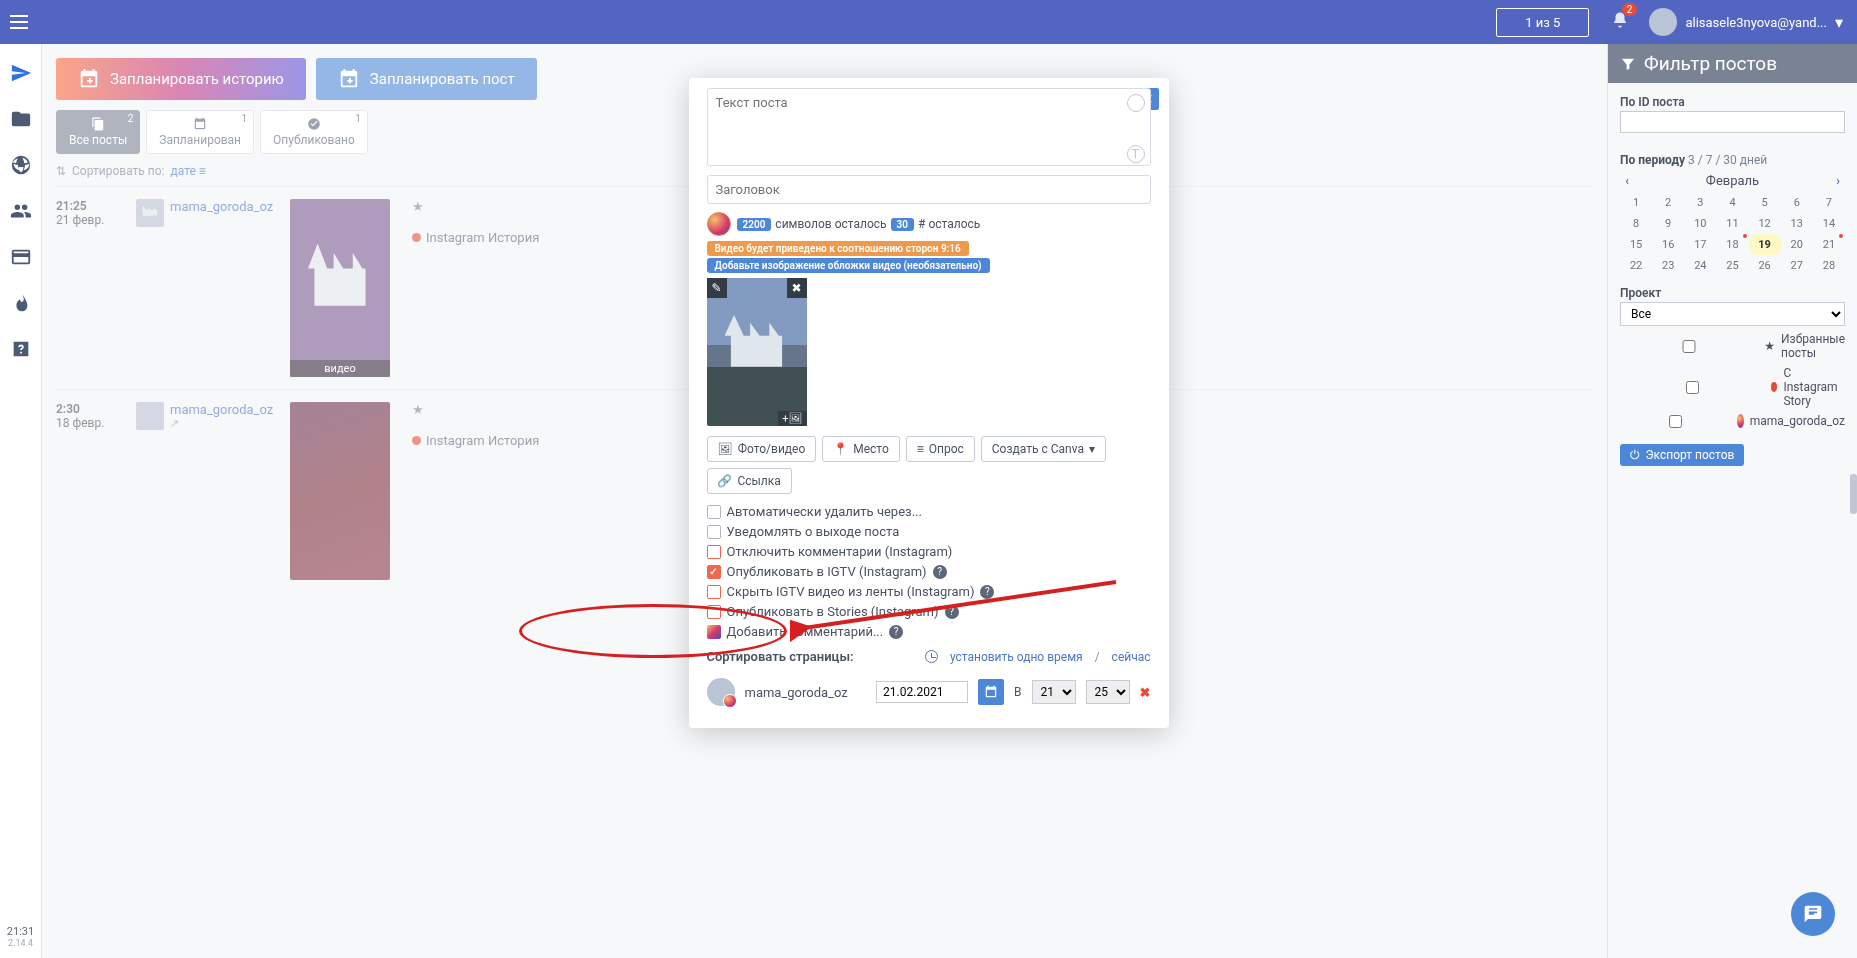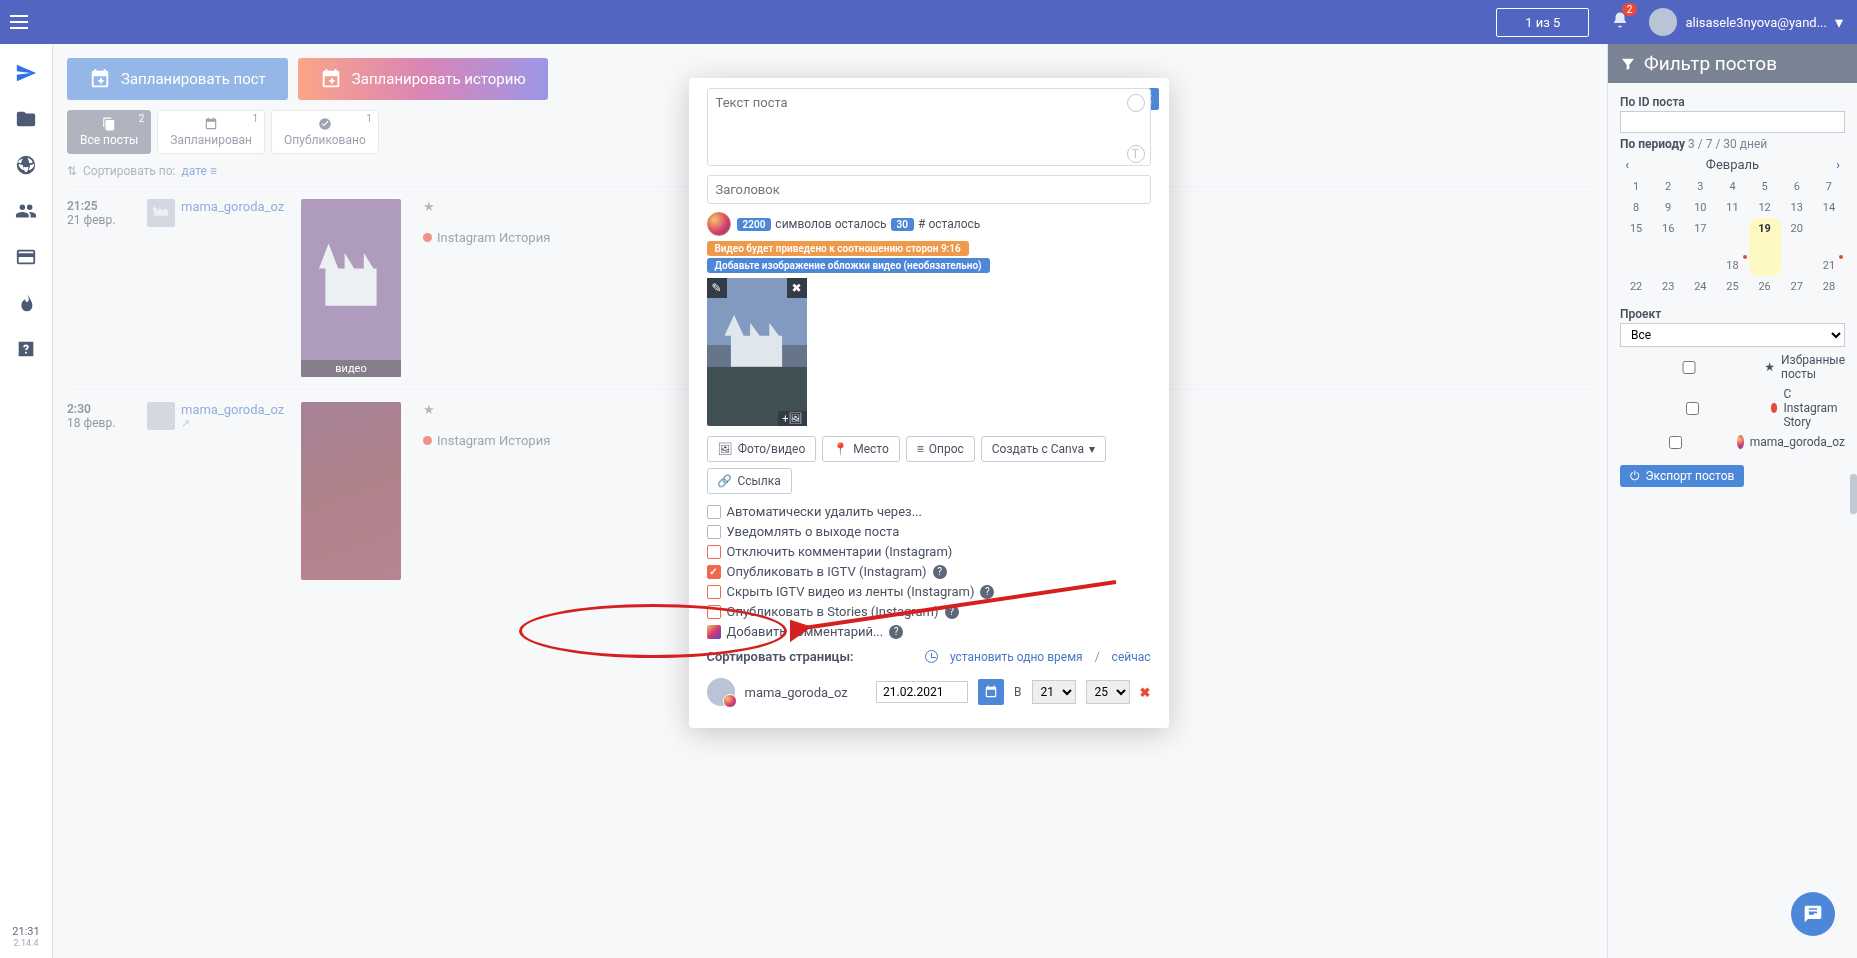--- a/index.html
+++ b/index.html
@@ -16,21 +16,21 @@
 .topbar .bell svg { width: 18px; height: 18px; fill: #e4e7f4; }
 .topbar .badge-count { position: absolute; top: -8px; right: -8px; background: #e84b3a; font-size: 10px; padding: 1px 5px; border-radius: 8px; }
 .topbar .avatar { width: 28px; height: 28px; border-radius: 50%; background: #b9c4d6; margin: 0 8px; }
 .topbar .username { font-size: 13px; margin-right: 8px; max-width: 160px; white-space: nowrap; overflow: hidden; text-overflow: ellipsis; }
 .topbar .caret { margin-right: 4px; }
 
 
 .layout { display: flex; height: calc(100% - 44px); position: relative; }
 
 
-.sidenav { width: 53px; background: #fff; border-right: 1px solid #e0e3e9; display: flex; flex-direction: column; align-items: center; padding-top: 18px; gap: 24px; }
+.sidenav { width: 42px; background: #fff; border-right: 1px solid #e0e3e9; display: flex; flex-direction: column; align-items: center; padding-top: 18px; gap: 24px; }
 .sidenav .icon { width: 22px; height: 22px; fill: #4c5a74; cursor: pointer; }
 .sidenav .icon.active { fill: #2f72e4; }
 .sidenav .bottom-info { margin-top: auto; margin-bottom: 10px; font-size: 11px; color: #5f6a7d; text-align: center; }
 .sidenav .bottom-info .ver { font-size: 9px; color: #a3aab6; }
 
 
 .main { flex: 1; padding: 14px; position: relative; }
 .main::after { content: ""; position: absolute; inset: 0; background: rgba(255,255,255,.4); pointer-events: none; }
 .action-row { display: flex; gap: 10px; align-items: center; }
 .btn-big { display: flex; align-items: center; gap: 10px; padding: 10px 22px; color: #fff; border-radius: 3px; font-size: 15px; cursor: pointer; }
@@ -69,21 +69,21 @@
 .rightpanel .body { padding: 12px; font-size: 12px; color: #4a5263; }
 .rightpanel .sec-label { font-weight: 600; margin-bottom: 2px; }
 .rightpanel input, .rightpanel select { width: 100%; border: 1px solid #c8ccd6; padding: 3px 6px; font-size: 12px; background: #fff; }
 .rightpanel .cal { margin-top: 6px; }
 .rightpanel .cal-nav { display: flex; align-items: center; gap: 6px; margin-bottom: 4px; }
 .rightpanel .cal-nav .mname { flex: 1; text-align: center; font-size: 13px; }
 .rightpanel .cal-nav .cv { width: 14px; text-align: center; color: #4c77c6; font-weight: 700; cursor: pointer; }
 .rightpanel .cal-grid { display: grid; grid-template-columns: repeat(7,1fr); }
 .rightpanel .cal-grid div { text-align: center; padding: 4px 0; font-size: 11px; color: #6b7385; }
 .rightpanel .cal-grid .today { background: #fef9c3; font-weight: 700; color: #2b2f3b; border-radius: 8px; }
-.rightpanel .cal-grid .marked { position: relative; margin-top: 37px; }
+.rightpanel .cal-grid .marked { position: relative; }
 .rightpanel .cal-grid .marked::after { content:""; position:absolute; top:0; right:2px; width:4px; height:4px; background:#e84b3a; border-radius:50%; }
 .rightpanel .check-line { display: flex; align-items: center; gap: 6px; margin: 6px 0; }
 .rightpanel .check-line .rdot { width:10px; height:10px; border-radius:50%; background:#e84b3a;}
 .rightpanel .check-line .igico { width:14px; height:14px; border-radius:50%; background: radial-gradient(circle at 30% 30%, #f6c36a, #d6396c 60%, #5147c7);}
 .rightpanel .export-btn { background:#4d87d8; color:#fff; padding:4px 10px; border-radius:3px; font-size:12px; display:inline-flex; align-items:center; gap:6px; cursor:pointer; }
 .rp-scroll { position:absolute; right:0; top:430px; width:7px; height:40px; background:#c1c7d3; border-radius:3px; }
 
 
 .modal { position: absolute; top: 78px; left: 50%; transform: translateX(-50%); width: 480px; background: #fff; border-radius: 4px; box-shadow: 0 5px 30px rgba(0,0,0,.2); z-index: 50; }
 .modal .mhead { padding: 14px 18px 6px; }
@@ -185,31 +185,31 @@
         <path d="M4 4h16v16H4z M12 7a3 3 0 0 0-3 3h2a1 1 0 1 1 2 0c0 1-2 1.5-2 3h2c0-1 2-1.5 2-3a3 3 0 0 0-3-3zm-1 8h2v2h-2z" fill-rule="evenodd"></path>
       </svg>
     <div class="bottom-info">
       <div>21:31</div>
       <div class="ver">2.14.4</div>
     </div>
   </div>
 
   <div class="main">
     <div class="action-row">
+      <div class="btn-big btn-story">
+        <svg width="22" height="22" viewBox="0 0 24 24" fill="#fff">
+            <path d="M19 3h-1V1h-2v2H8V1H6v2H5a2 2 0 0 0-2 2v14a2 2 0 0 0 2 2h14a2 2 0 0 0 2-2V5a2 2 0 0 0-2-2zm0 16H5V9h14v10zM12 11v2h-2v2h2v2h2v-2h2v-2h-2v-2z"></path>
+          </svg>
+        <span>Запланировать историю</span>
+      </div>
       <div class="btn-big btn-plan">
         <svg width="22" height="22" viewBox="0 0 24 24" fill="#fff">
             <path d="M19 3h-1V1h-2v2H8V1H6v2H5a2 2 0 0 0-2 2v14a2 2 0 0 0 2 2h14a2 2 0 0 0 2-2V5a2 2 0 0 0-2-2zm0 16H5V9h14v10zM12 11v2h-2v2h2v2h2v-2h2v-2h-2v-2z"></path>
           </svg>
         <span>Запланировать пост</span>
-      </div>
-      <div class="btn-big btn-story">
-        <svg width="22" height="22" viewBox="0 0 24 24" fill="#fff">
-            <path d="M19 3h-1V1h-2v2H8V1H6v2H5a2 2 0 0 0-2 2v14a2 2 0 0 0 2 2h14a2 2 0 0 0 2-2V5a2 2 0 0 0-2-2zm0 16H5V9h14v10zM12 11v2h-2v2h2v2h2v-2h2v-2h-2v-2z"></path>
-          </svg>
-        <span>Запланировать историю</span>
       </div>
     </div>
 
     <div class="tabs-row">
       <div class="tab-chip active">
         <span class="cnt">2</span>
         <svg width="16" height="14" viewBox="0 0 24 24" fill="#fff">
             <path d="M16 1H4a2 2 0 0 0-2 2v14h2V3h12V1zm3 4H8a2 2 0 0 0-2 2v14a2 2 0 0 0 2 2h11a2 2 0 0 0 2-2V7a2 2 0 0 0-2-2z"></path>
           </svg>
         <span>Все посты</span>
@@ -284,21 +284,21 @@
   <div class="rightpanel">
     <div class="header">
         <svg width="16" height="16" viewBox="0 0 24 24" fill="#fff">
           <path d="M3 4h18l-7 9v6l-4 2v-8z"></path>
         </svg>
         <span>Фильтр постов</span>
       </div>
     <div class="body">
       <div class="sec-label">По ID поста</div>
       <input style="">
-      <div style="margin-top:4px;" class="period"><b>По периоду</b> <span style="color:#7c8596;">3 / 7 / 30 дней</span></div>
+      <div style="margin-top:20px;" class="period"><b>По периоду</b> <span style="color:#7c8596;">3 / 7 / 30 дней</span></div>
       <div class="cal">
         <div class="cal-nav">
           <div class="cv">‹</div>
           <div class="mname">Февраль</div>
           <div class="cv">›</div>
         </div>
         <div class="cal-grid">
           <div>1</div>
             <div>2</div>
             <div>3</div>

